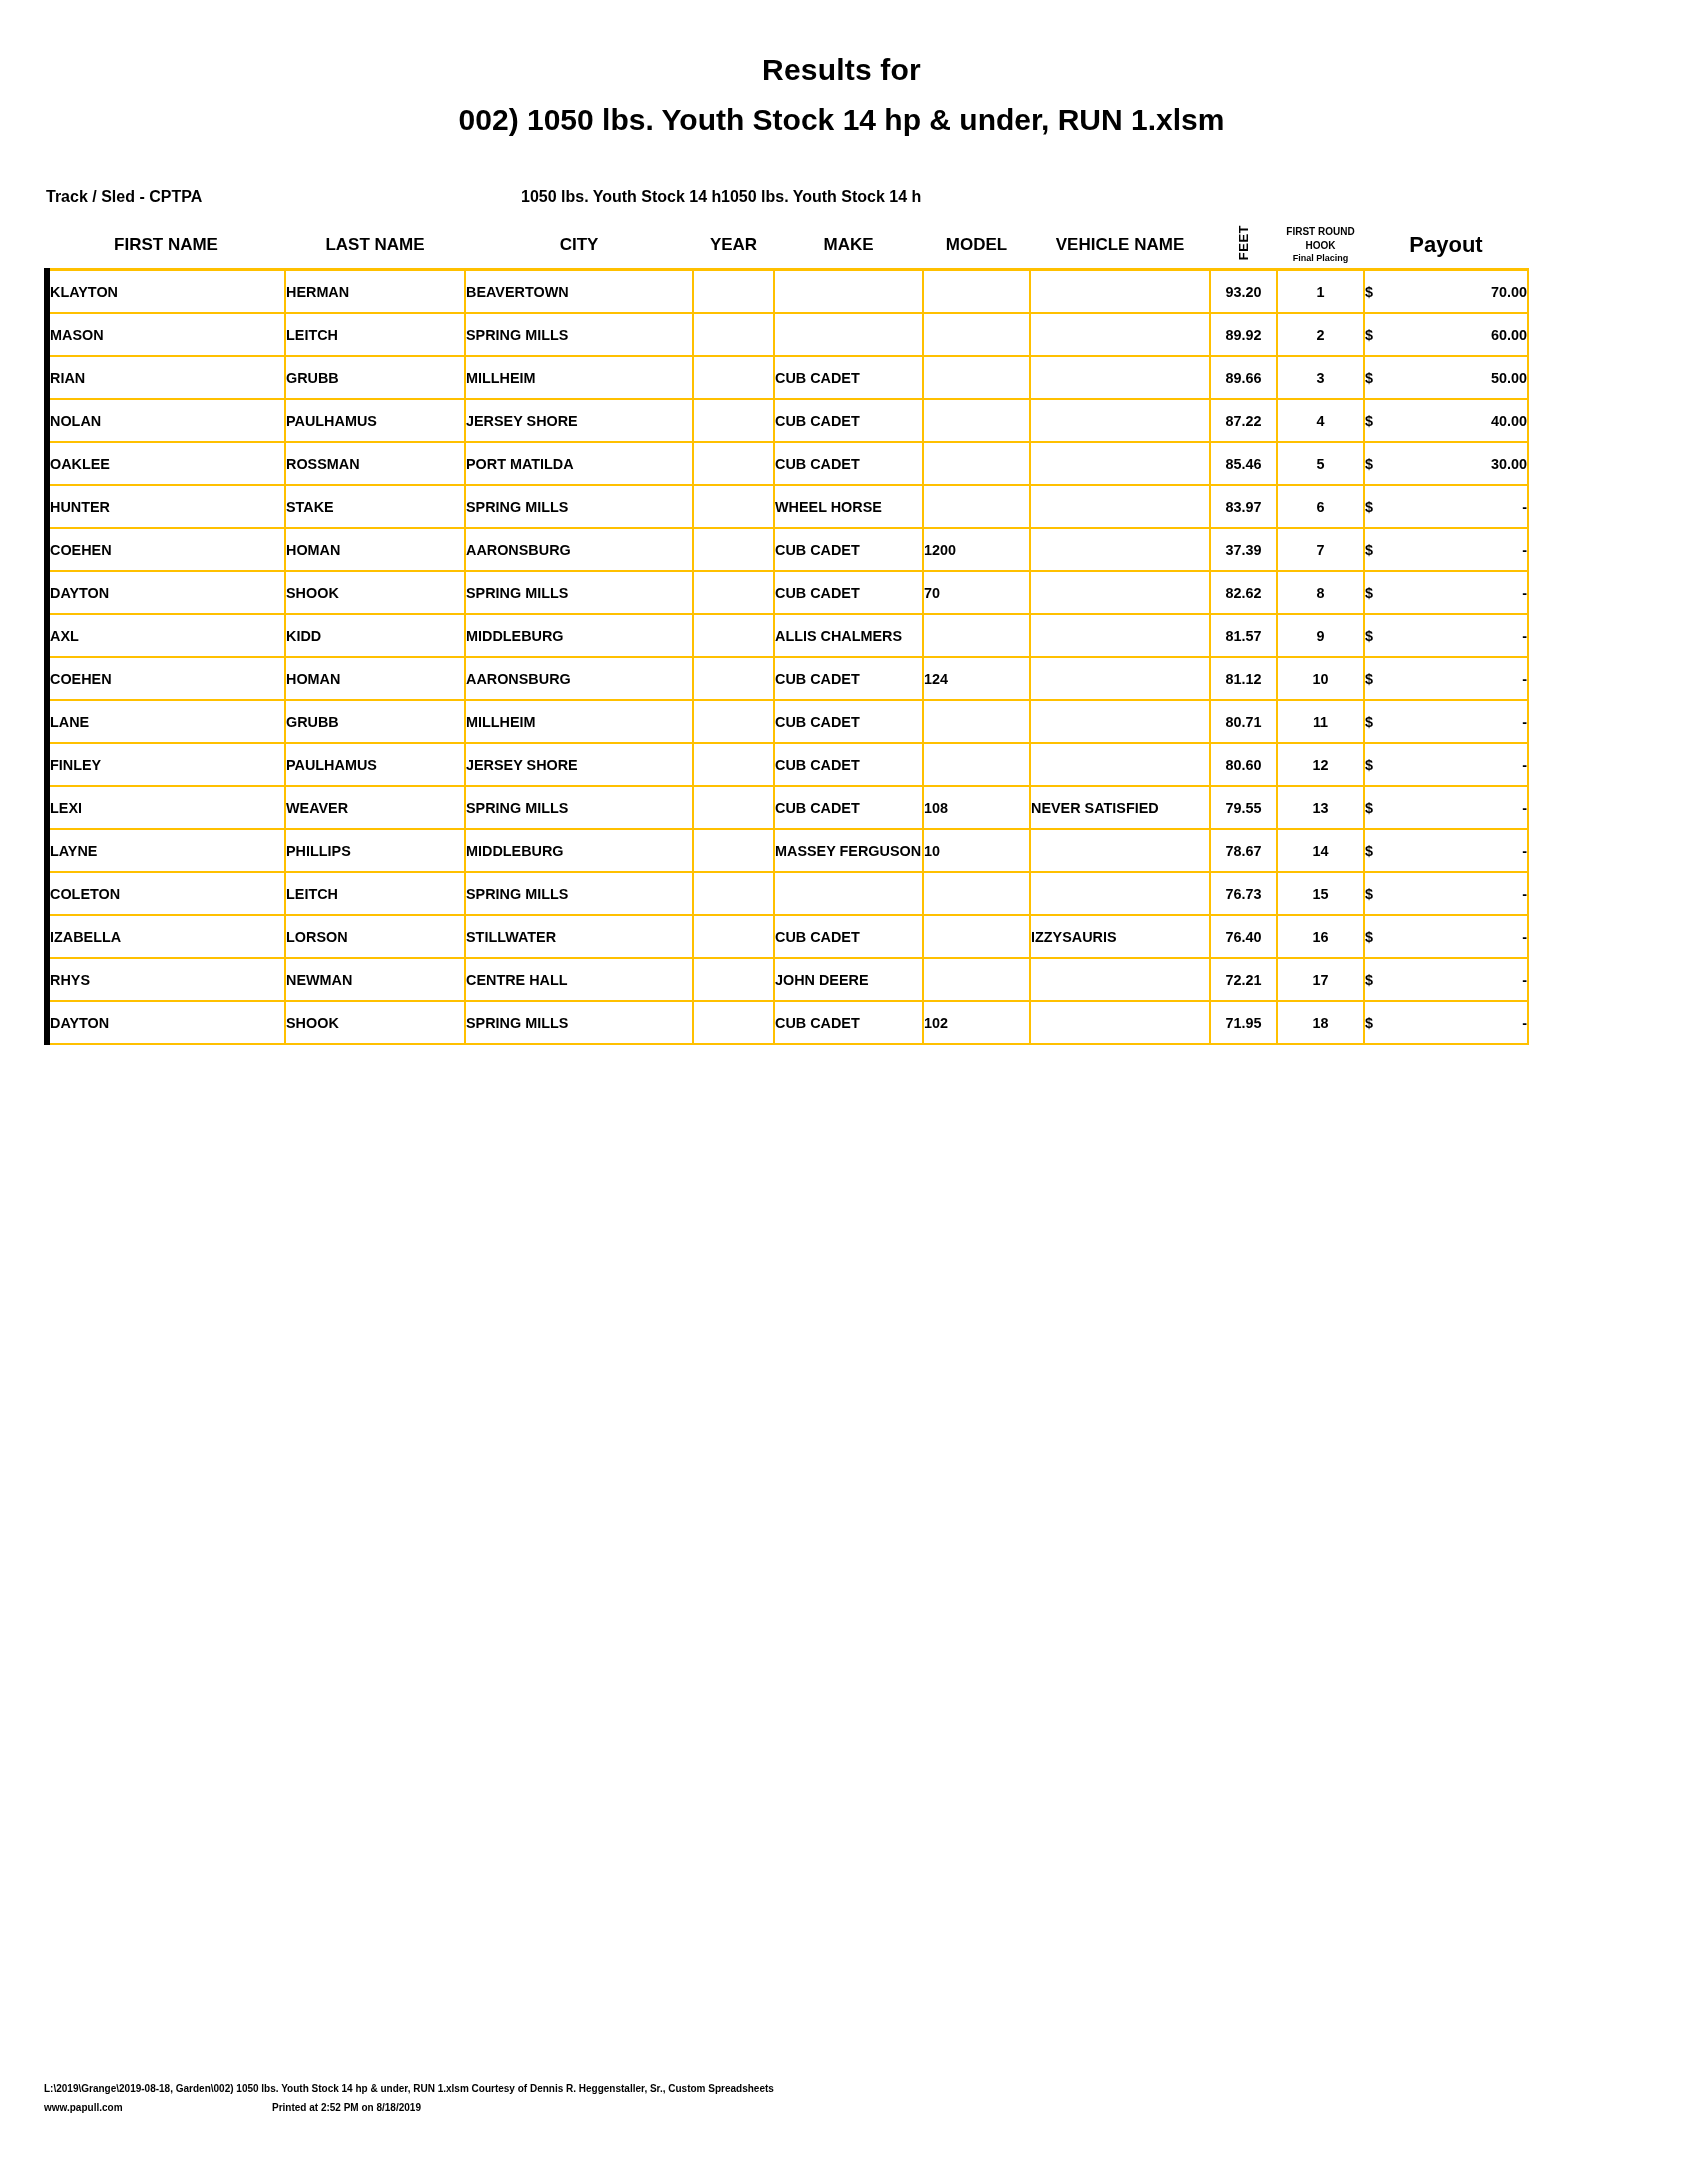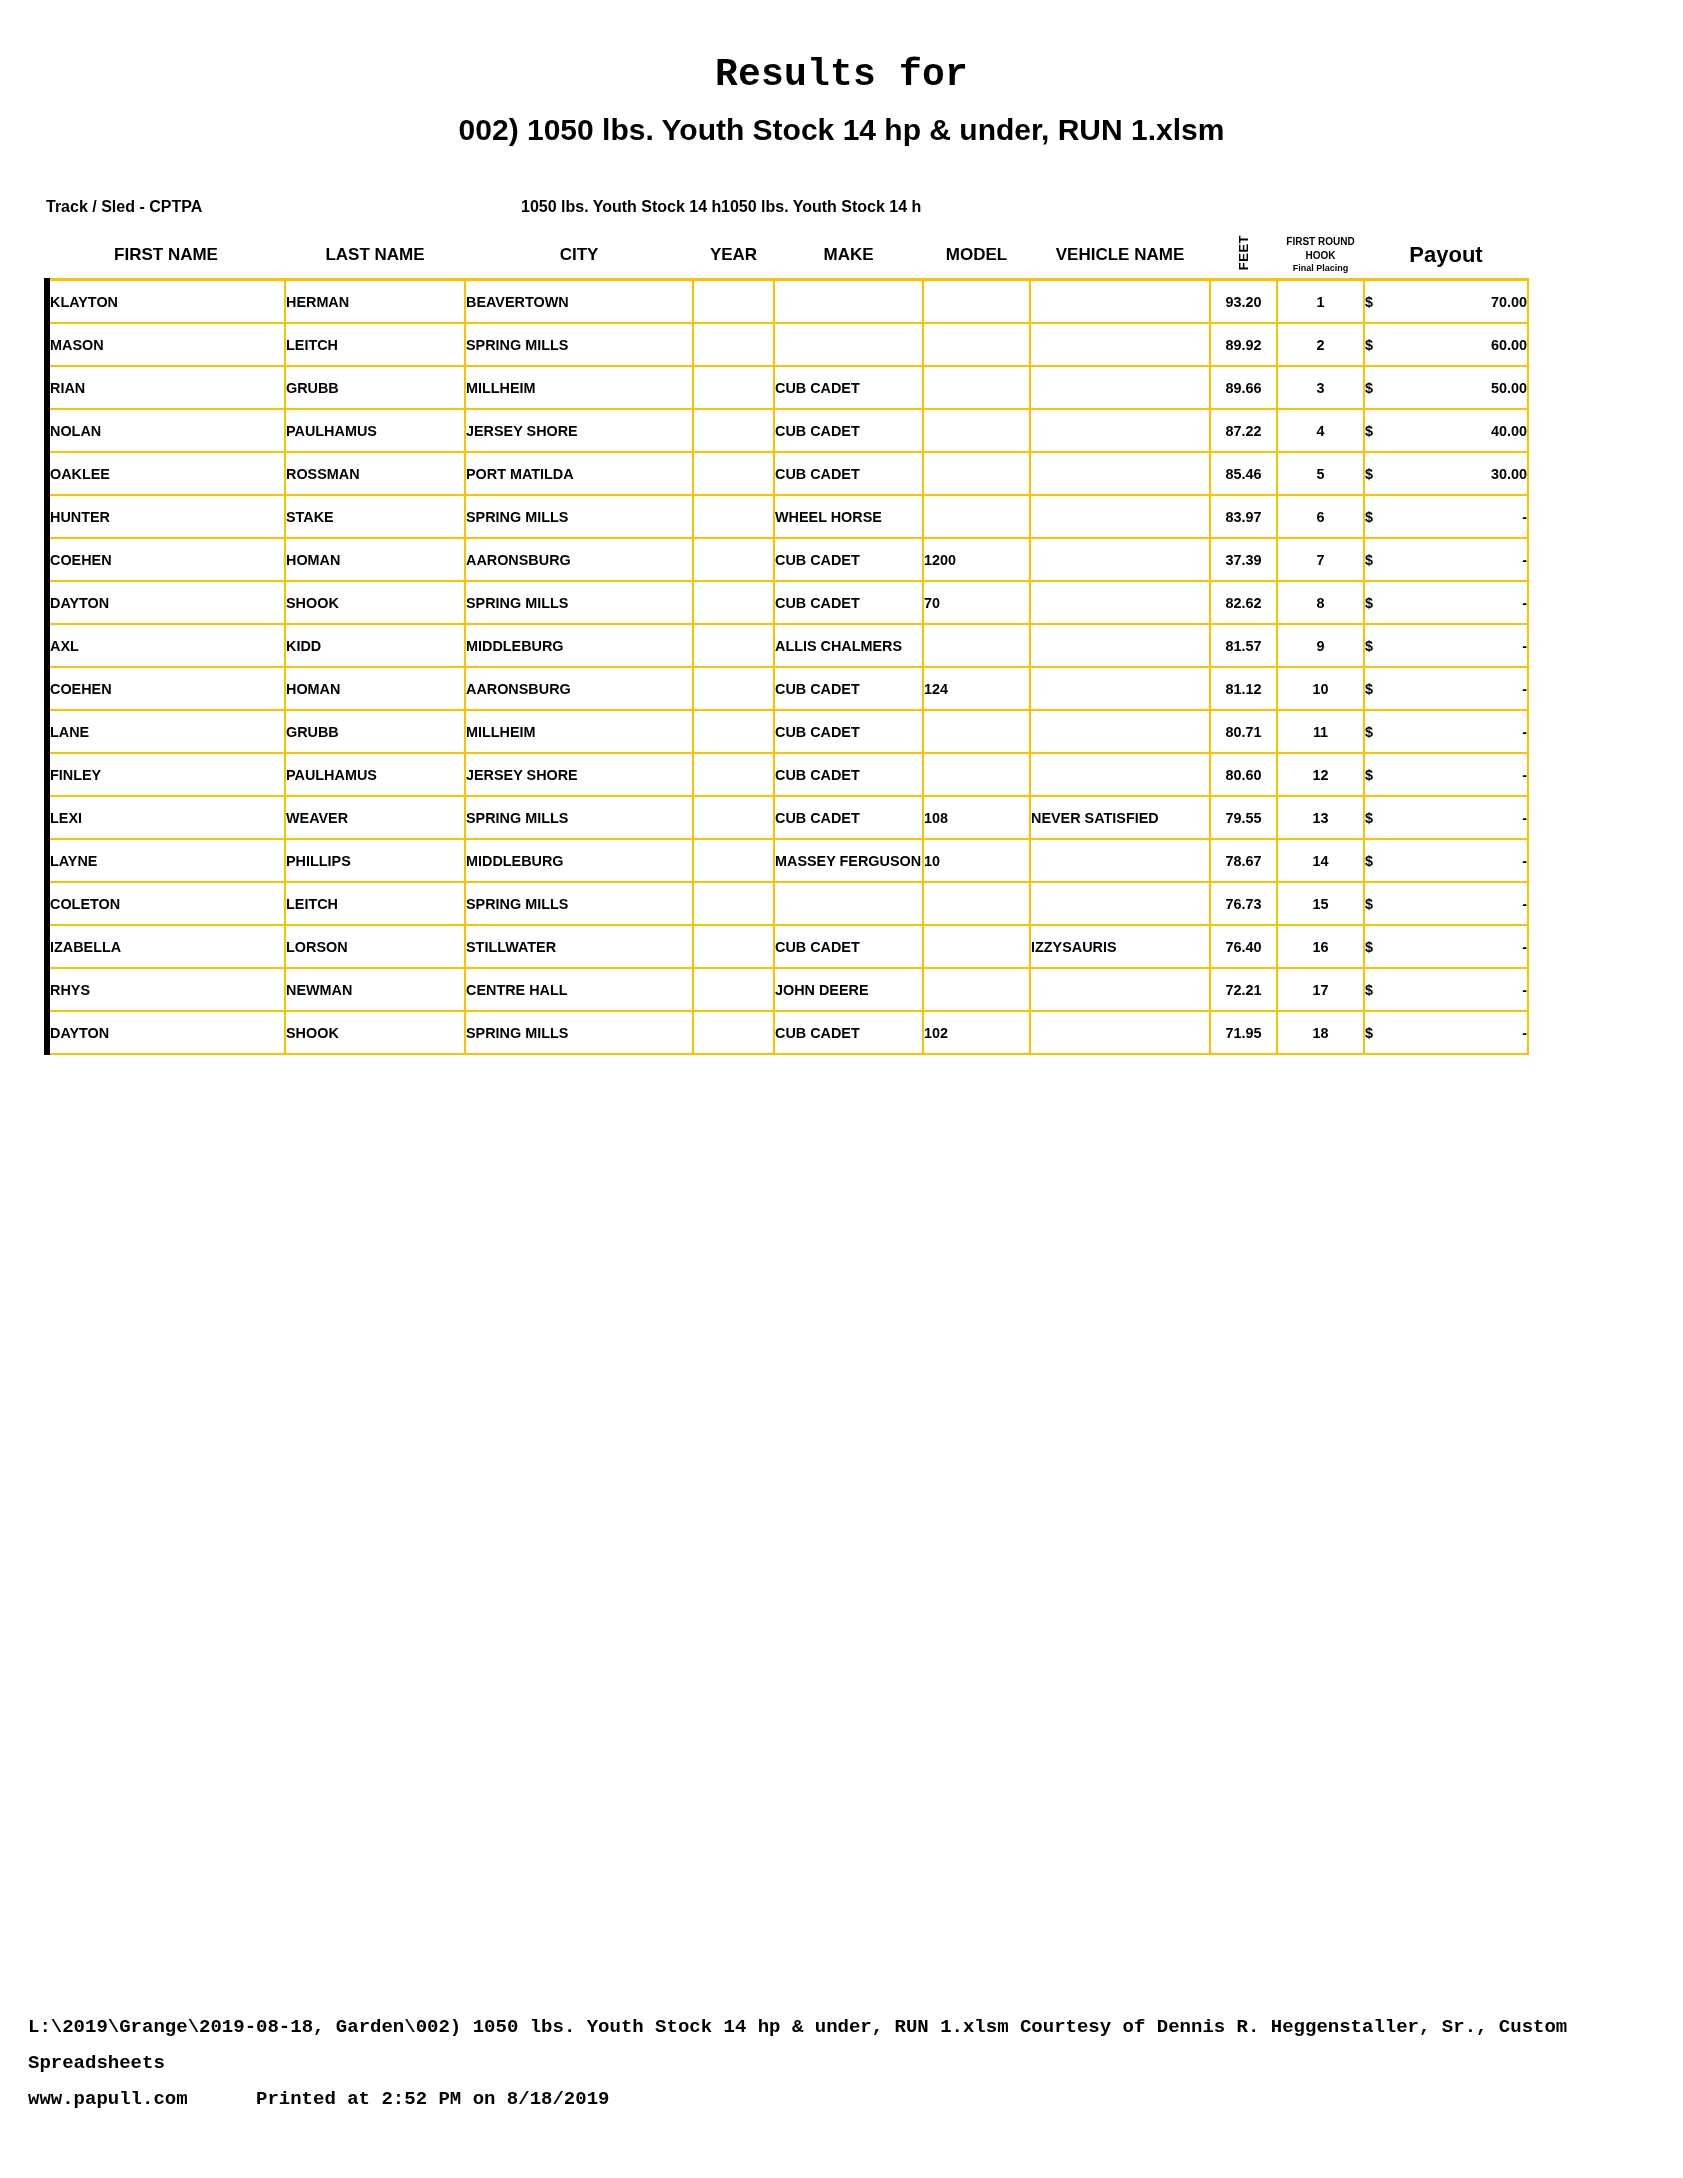--- a/index.html
+++ b/index.html
@@ -19,25 +19,24 @@
     width: 1683px;
     height: 2178px;
     box-sizing: border-box;
     padding: 0 44px;
   }
   .title-block {
     text-align: center;
     padding-top: 51px;
   }
   .title-line1 {
-    font-size: 38px;
+    font-size: 30px;
     font-weight: bold;
     letter-spacing: 0.2px;
     line-height: 1.25;
-    font-family: Liberation Mono, monospace;
   }
   .title-line2 {
     font-size: 30px;
     font-weight: bold;
     line-height: 1.35;
     margin-top: 11px;
   }
   .meta-row {
     display: flex;
     align-items: flex-end;
@@ -133,27 +132,26 @@
     padding-left: 8px;
     border-right: none;
   }
   td.c-amount {
     text-align: right;
     padding-left: 0;
     padding-right: 28px;
   }
   .footer {
     position: absolute;
-    left: 28px;
+    left: 44px;
     bottom: 61px;
     width: 1584px;
-    font-size: 19px;
+    font-size: 10px;
     font-weight: bold;
     line-height: 1.9;
-    font-family: Liberation Mono, monospace;
   }
   .footer .line2 {
     display: flex;
   }
   .footer .f-site {
     width: 228px;
   }
   .footer .f-printed {
     flex: 1;
   }

